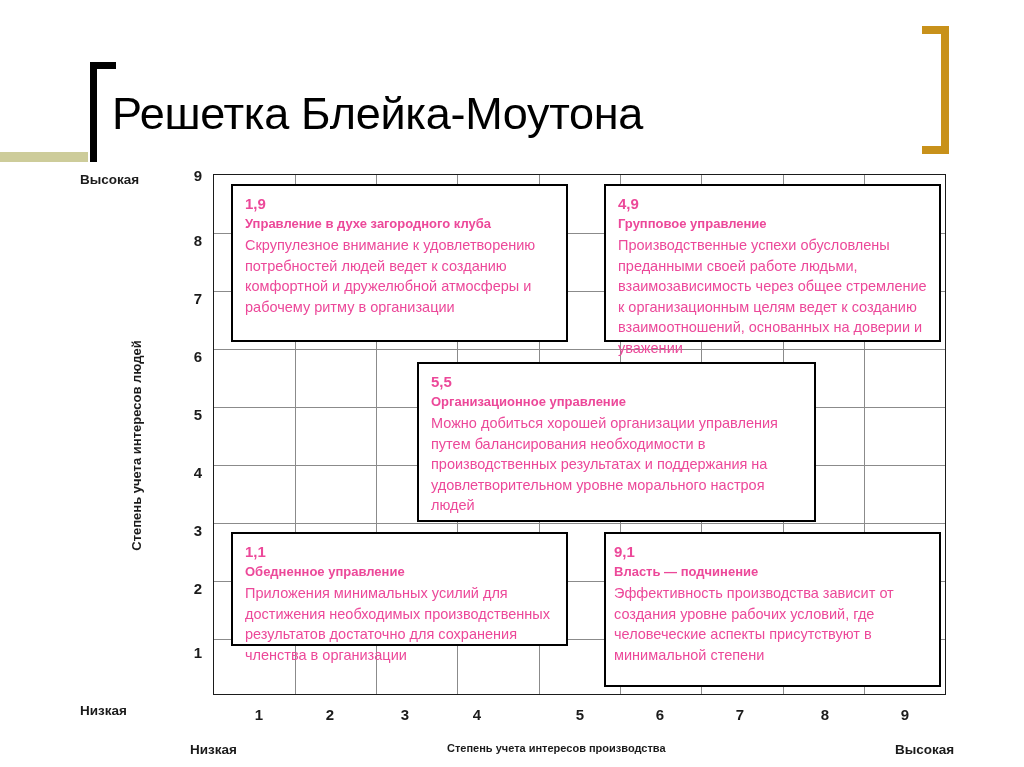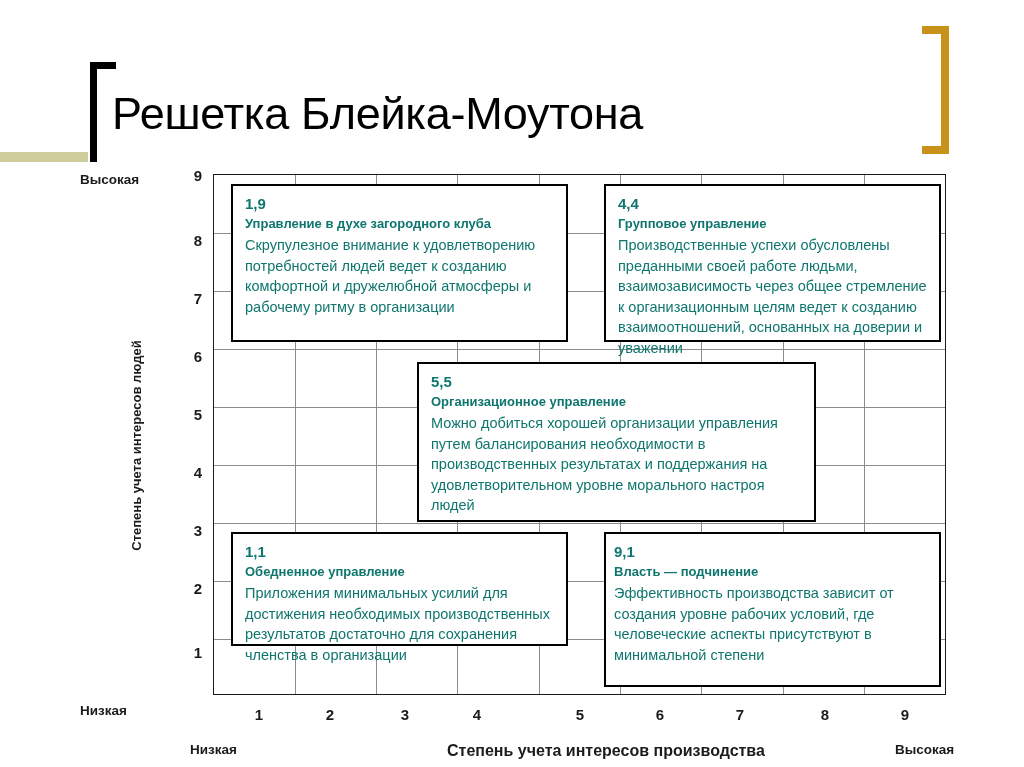--- a/index.html
+++ b/index.html
@@ -125,21 +125,21 @@
     background: #8b8b8b;
   }
 
   
   .cell-box {
     position: absolute;
     border: 2.4px solid #000000;
     background: #ffffff;
     box-sizing: border-box;
     padding: 8px 10px 6px 12px;
-    color: #0f766e;
+    color: #ec4899;
   }
   .cell-code {
     font-size: 15px;
     font-weight: bold;
     line-height: 19px;
     margin-bottom: 1px;
   }
   .cell-heading {
     font-size: 13px;
     font-weight: bold;
@@ -212,21 +212,21 @@
     left: 190px;
     top: 574px;
     font-size: 13.5px;
     font-weight: bold;
     color: #1b1b1b;
   }
   #x-axis-title {
     position: absolute;
     left: 447px;
     top: 574px;
-    font-size: 16px;
+    font-size: 11px;
     font-weight: bold;
     color: #1b1b1b;
     white-space: nowrap;
   }
   #x-high {
     position: absolute;
     left: 895px;
     top: 574px;
     font-size: 13.5px;
     font-weight: bold;
@@ -289,21 +289,21 @@
     <div class="gridline-h" style="top:406px;"></div>
     <div class="gridline-h" style="top:464px;"></div>
 
     <div id="box-1-9" class="cell-box">
       <div class="cell-code">1,9</div>
       <div class="cell-heading">Управление в духе загородного клуба</div>
       <div class="cell-body">Скрупулезное внимание к удовлетворению потребностей людей ведет к созданию комфортной и дружелюбной атмосферы и рабочему ритму в организации</div>
     </div>
 
     <div id="box-9-9" class="cell-box">
-      <div class="cell-code">4,4</div>
+      <div class="cell-code">4,9</div>
       <div class="cell-heading">Групповое управление</div>
       <div class="cell-body">Производственные успехи обусловлены преданными своей работе людьми, взаимозависимость через общее стремление к организационным целям ведет к созданию взаимоотношений, основанных на доверии и уважении</div>
     </div>
 
     <div id="box-5-5" class="cell-box">
       <div class="cell-code">5,5</div>
       <div class="cell-heading">Организационное  управление</div>
       <div class="cell-body">Можно добиться хорошей организации управления путем балансирования необходимости в производственных результатах и поддержания на удовлетворительном уровне морального настроя людей</div>
     </div>
 

